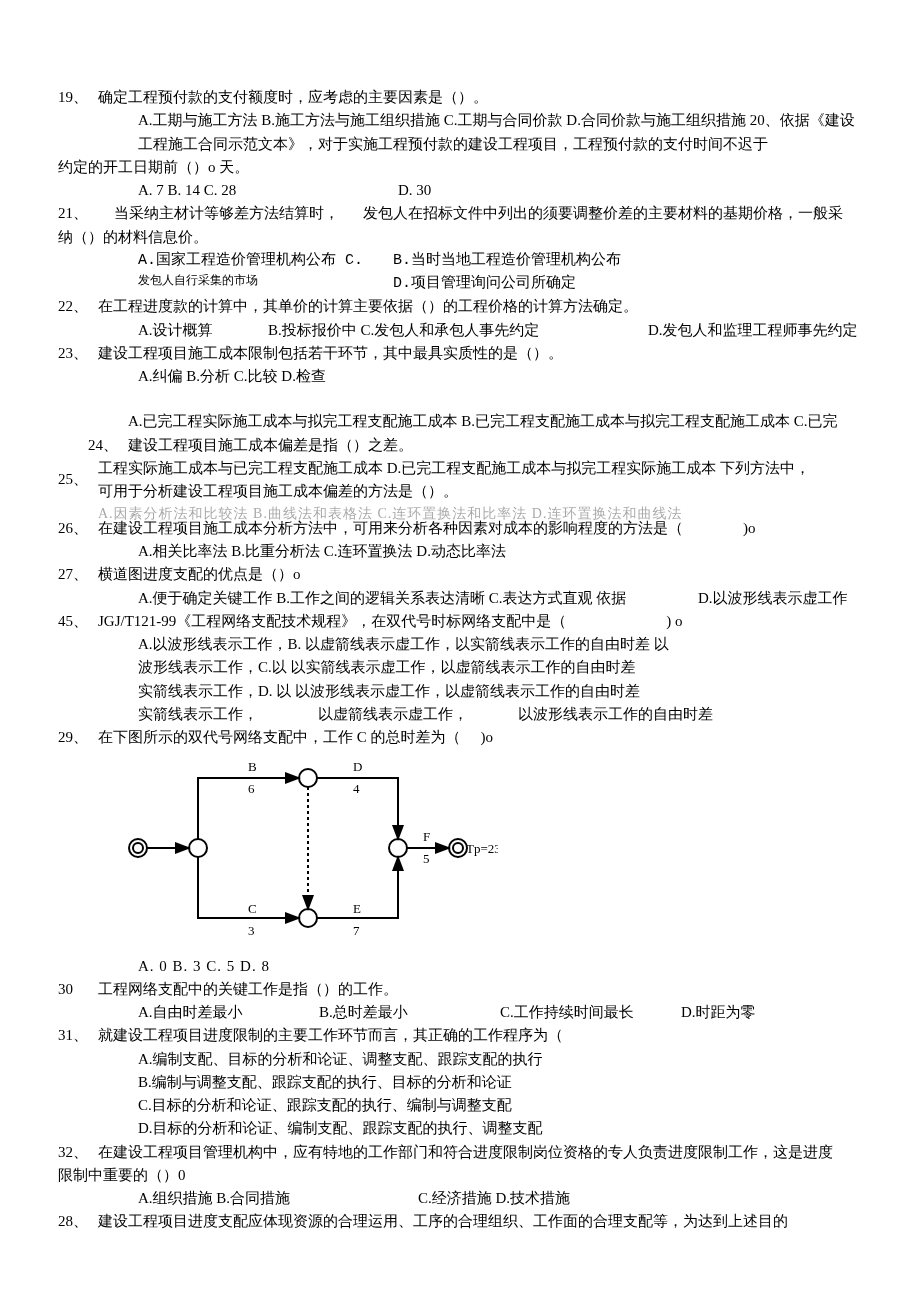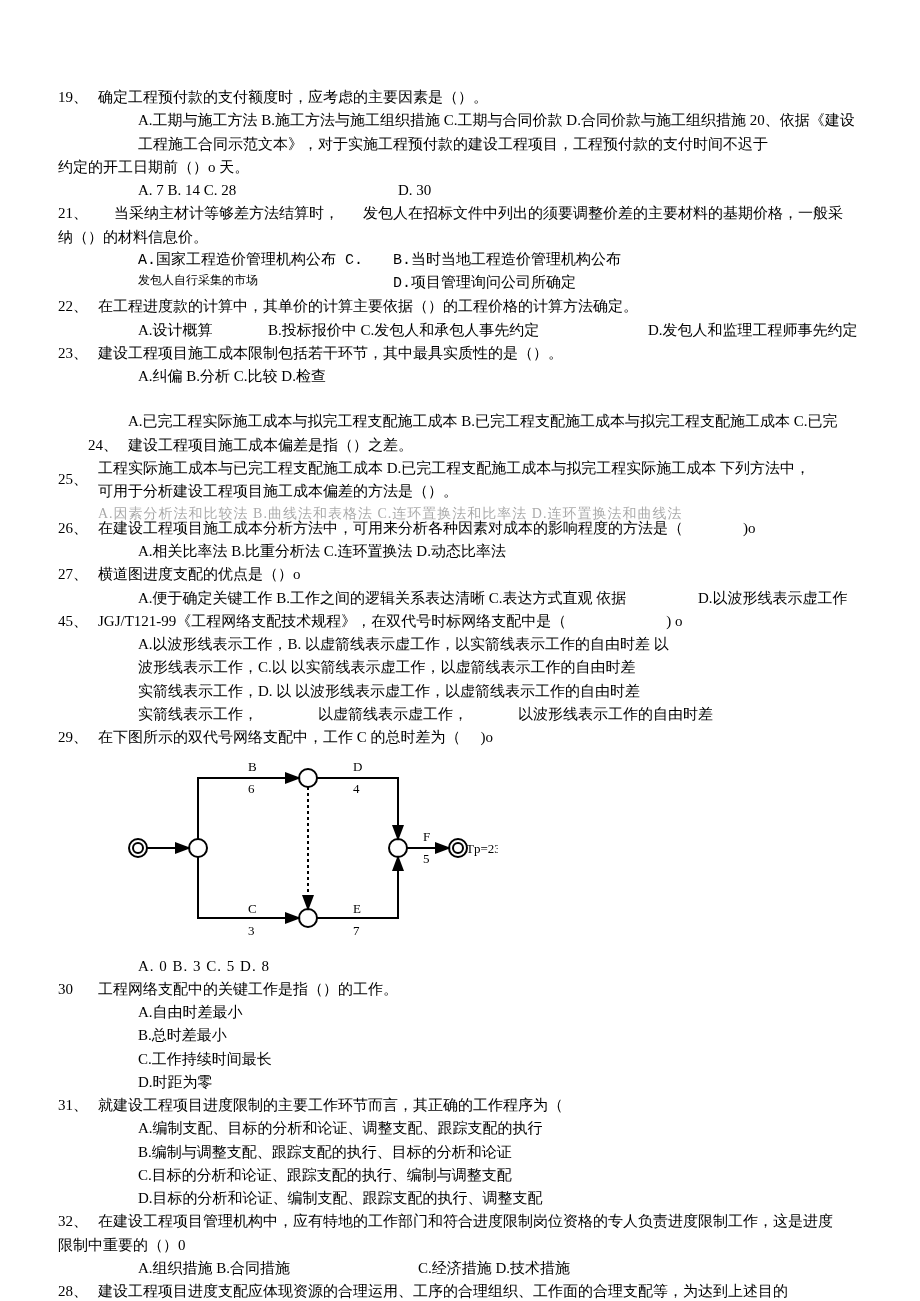--- a/index.html
+++ b/index.html
@@ -9,21 +9,21 @@
     background: #fff;
     margin: 0;
     padding: 86px 58px 40px 58px;
     width: 920px;
     box-sizing: border-box;
     line-height: 1.55;
   }
   .row { display: flex; align-items: flex-end; }
   .num { min-width: 40px; }
   .indent2 { padding-left: 80px; }
-  .opts-wide { display: flex; padding-left: 80px; flex-direction: column; }
+  .opts-wide { display: flex; padding-left: 80px; }
   .opts-wide > span { flex: 1; }
   .q21box { display: flex; align-items: flex-start; font-family: Liberation Mono, monospace; }
   .q21left { padding-left: 80px; }
   .q21right { padding-left: 30px; }
   .svgwrap { padding-left: 60px; padding-top: 4px; padding-bottom: 4px; }
 </style>
 </head>
 <body>
 
 <div class="row">

